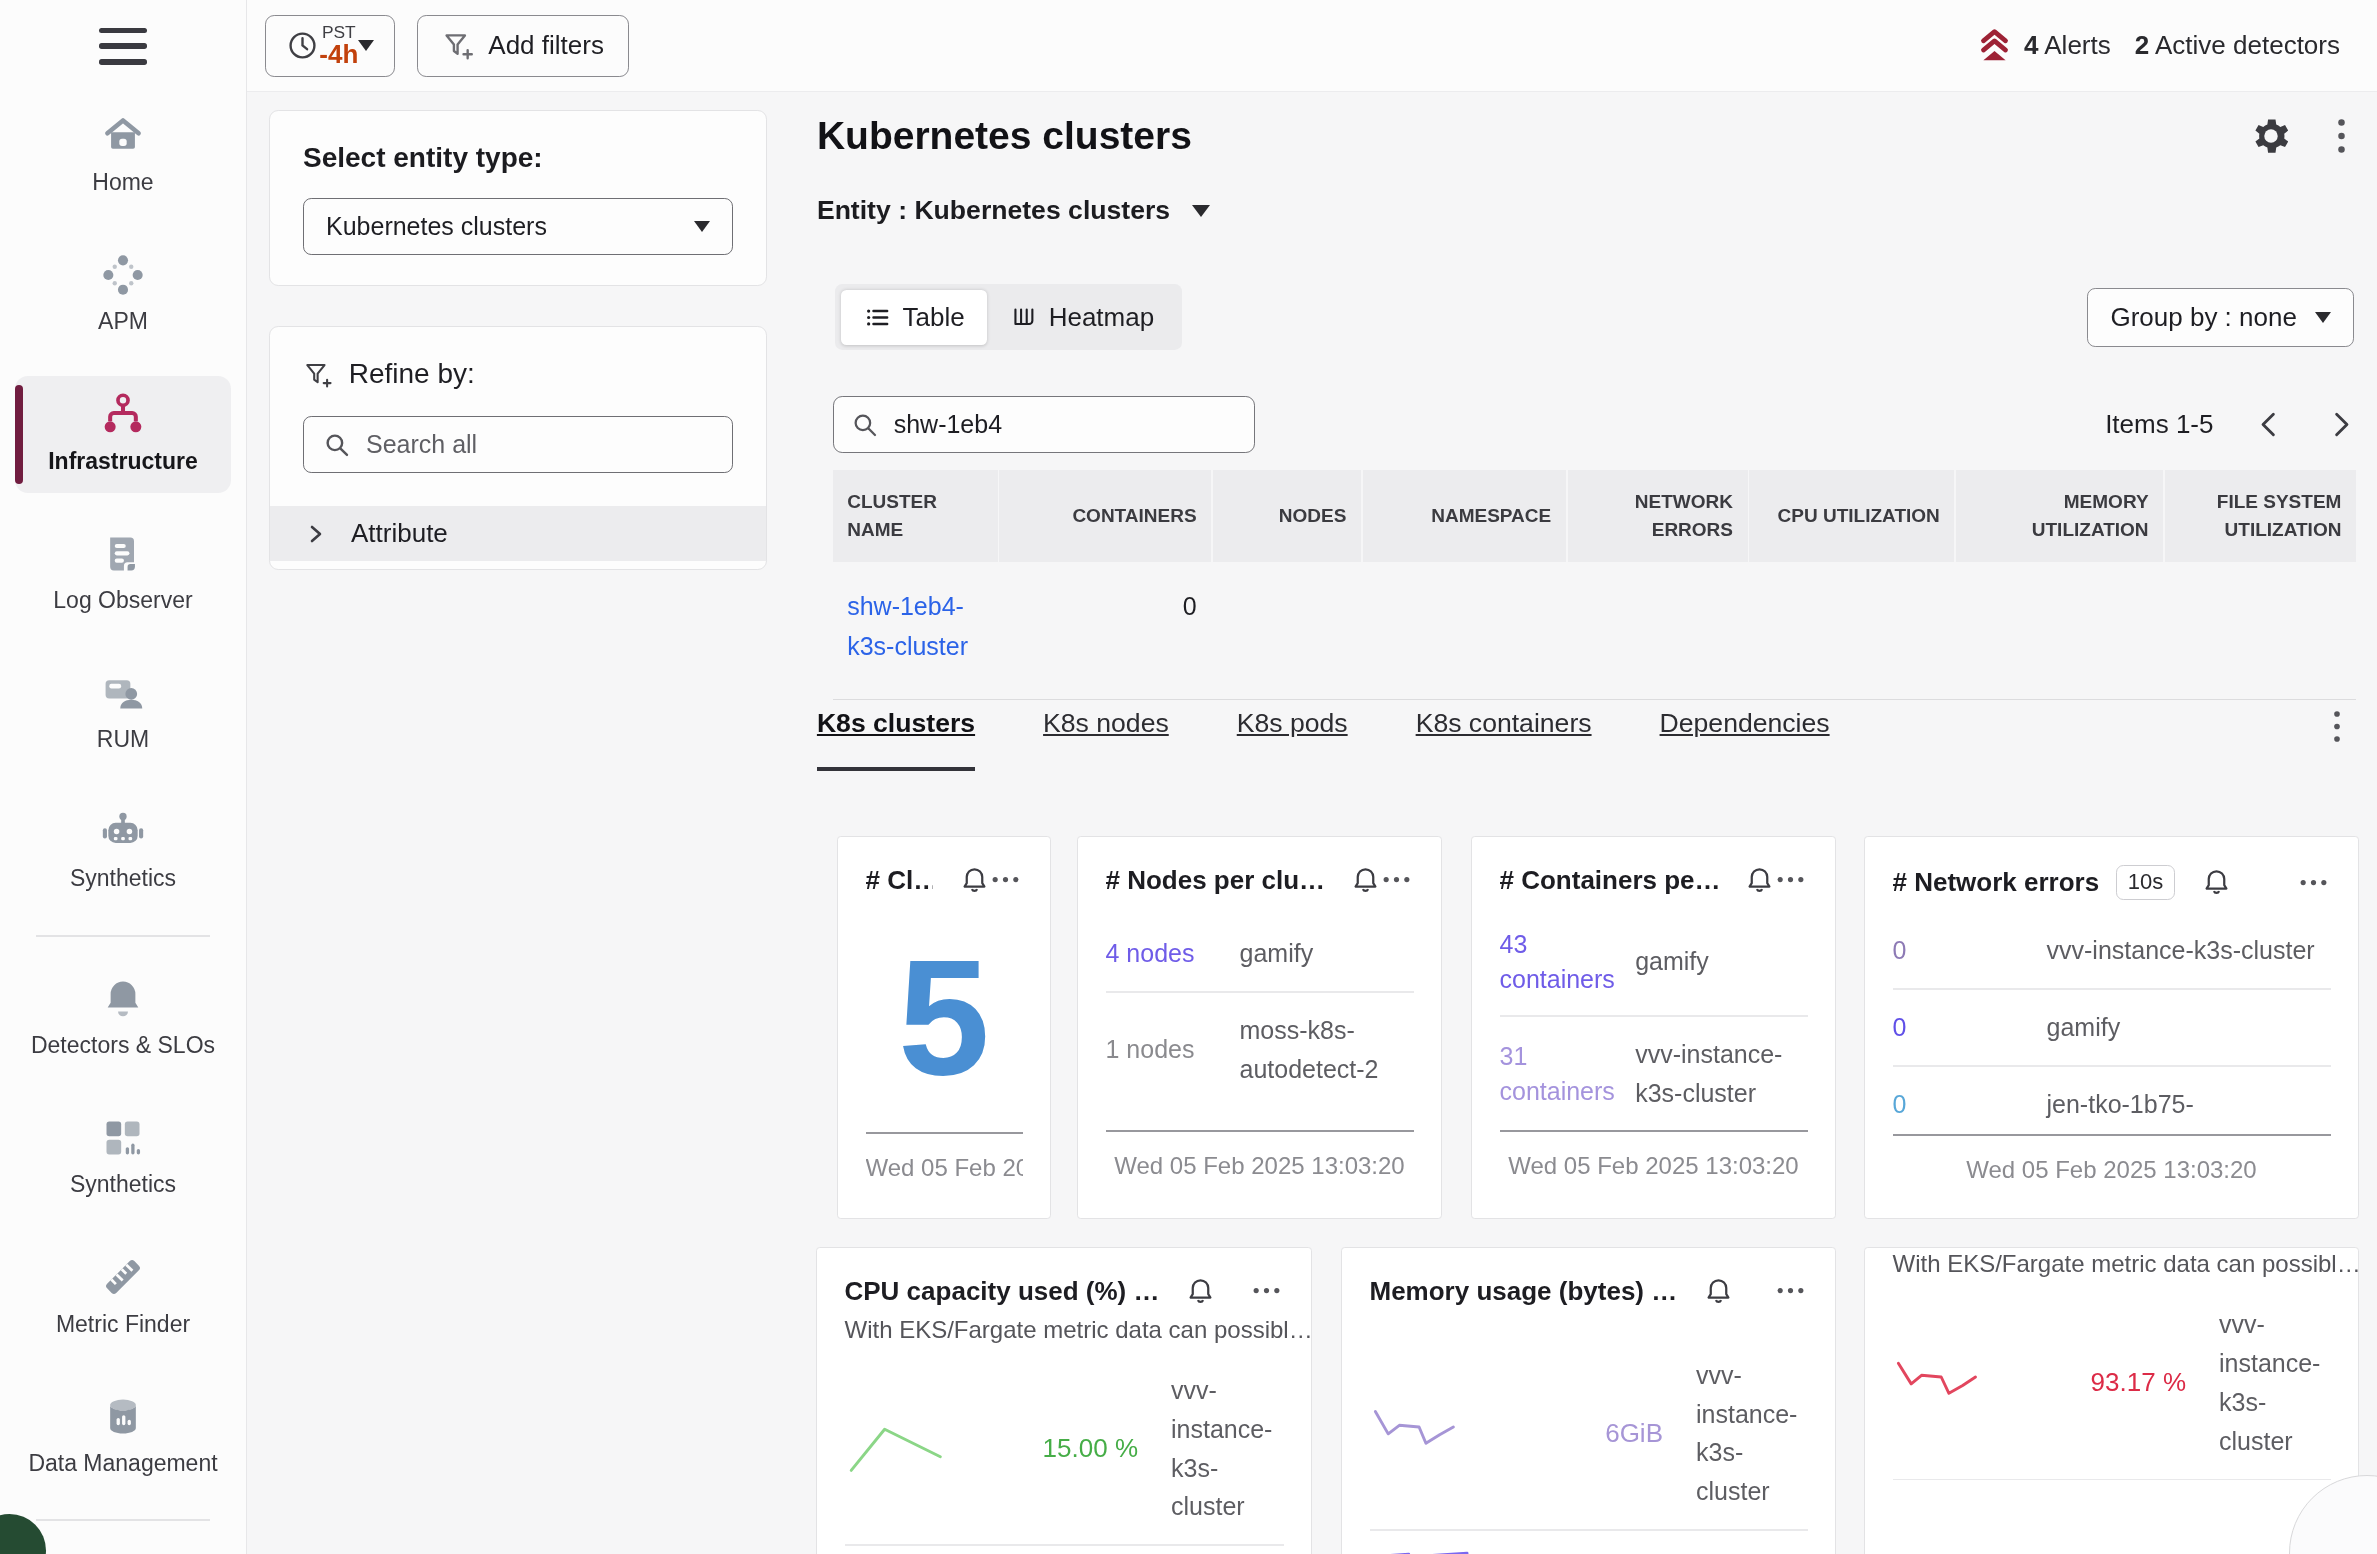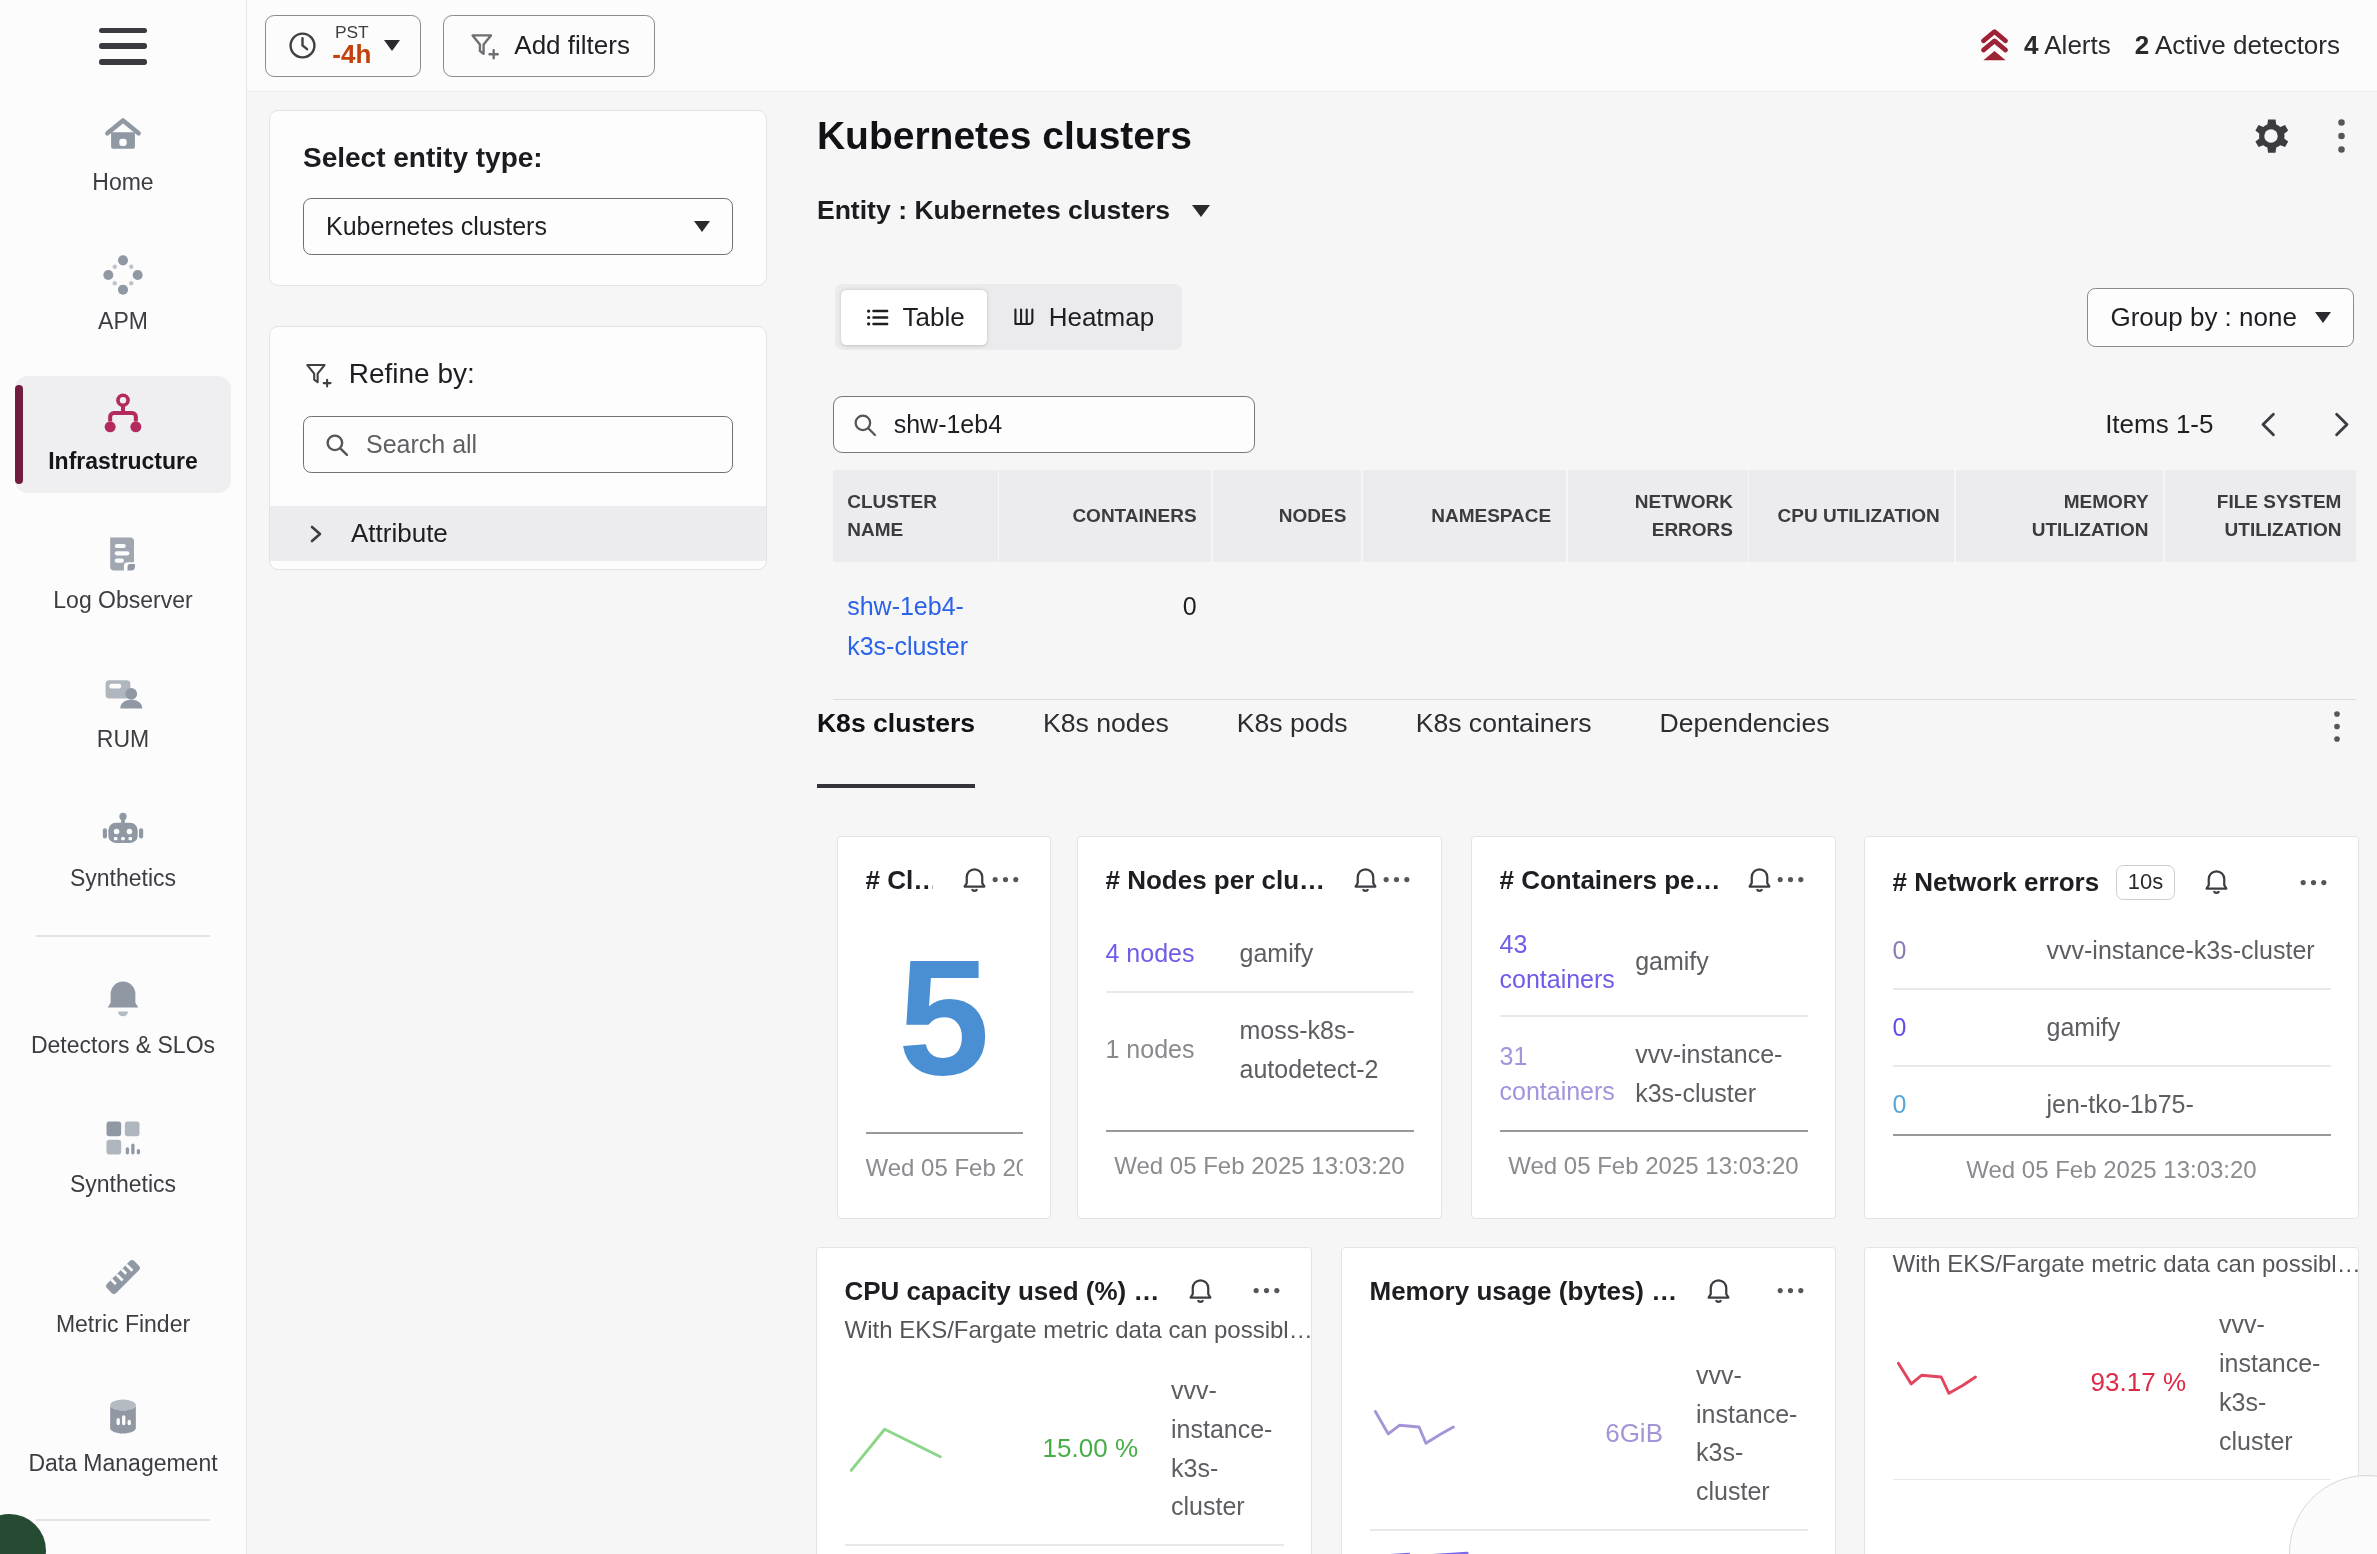--- a/index.html
+++ b/index.html
@@ -6,21 +6,21 @@
   html,body { width:2377px; height:1554px; }
   body {
     position:relative; overflow:hidden;
     background:#f6f6f7;
     font-family:"Liberation Sans", sans-serif;
     color:#2a2a2e;
   }
   
   .topbar { position:absolute; left:247px; top:0; width:2130px; height:92px;
     background:#fcfcfc; border-bottom:1.8px solid #ececee; display:flex; align-items:center; }
-  .time-picker { display:flex; align-items:center; gap:13px; margin-left:18.3px;
+  .time-picker { display:flex; align-items:center; margin-left:18.3px;
     border:1.8px solid #8a8a8f; border-radius:9.2px; background:#fcfcfc; height:62px; padding:0 20px; cursor:pointer; }
   .time-picker .tp-text { display:flex; flex-direction:column; line-height:1.05; }
   .tp-zone { font-size:17.4px; color:#3f3f44; text-align:center; }
   .tp-range { font-size:26px; font-weight:700; color:#c2410c; }
   .caret-down { width:0; height:0; border-left:8.2px solid transparent; border-right:8.2px solid transparent; border-top:11px solid #2a2a2e; }
   .btn-filters { display:flex; align-items:center; gap:13px; margin-left:22px;
     border:1.8px solid #8a8a8f; border-radius:9.2px; background:#fcfcfc; height:62px; padding:0 24px;
     font-size:26px; color:#1e1e23; cursor:pointer; }
   .topbar-right { margin-left:auto; margin-right:37px; display:flex; align-items:center; gap:24px; font-size:26px; }
   .alerts-group, .detectors-group { display:flex; align-items:center; gap:11px; cursor:pointer; }
@@ -84,21 +84,21 @@
   .tbl-header, .tbl-row { display:grid; grid-template-columns:165px 212px 148px 203px 180px 205px 207px 191px; gap:1.8px; }
   .th { background:#ececee; font-size:19px; font-weight:700; color:#3b3b40; text-align:right;
     padding:14.7px 14.7px; line-height:1.5; display:flex; flex-direction:column; justify-content:center; align-items:flex-end; min-height:92px; }
   .th:first-child { text-align:left; align-items:flex-start; }
   .tbl-row { border-bottom:1.8px solid #dcdcde; }
   .td { font-size:25px; padding:24px 14.7px 33px 14.7px; text-align:right; color:#1e1e23; line-height:1.6; }
   .td:first-child { text-align:left; }
   .link-blue { color:#2b63e8; cursor:pointer; }
   
   .tabs { position:absolute; left:0.9px; top:616px; width:1540px; display:flex; align-items:flex-start; gap:68px; }
-  .tab { font-size:26.6px; color:#2c2c31; padding-bottom:45px; cursor:pointer; }
+  .tab { font-size:26.6px; color:#2c2c31; padding-bottom:28px; cursor:pointer;text-decoration:underline; }
   .tab.active { font-weight:700; color:#121216; border-bottom:4.6px solid #33333a; }
   .tabs .kebab-right { margin-left:auto; padding-right:14.7px; }
   
   .card { position:absolute; background:#ffffff; border:1.8px solid #e3e3e5; border-radius:3.7px; overflow:hidden; }
   .card-head { display:flex; align-items:center; padding:27.5px 29px 7.3px 27.5px; }
   .card-title { font-size:26px; font-weight:700; color:#1d1d22; white-space:nowrap; overflow:hidden; }
   .card-head .bell { margin-left:26px; color:#3c3c42; flex:0 0 auto; }
   .card-head .kebab { margin-left:auto; color:#55555a; flex:0 0 auto; cursor:pointer; }
   .badge { margin-left:16.5px; border:1.8px solid #cdcdd1; border-radius:7.3px; font-size:22px; color:#2a2a2e;
     padding:3.7px 11px; flex:0 0 auto; }

